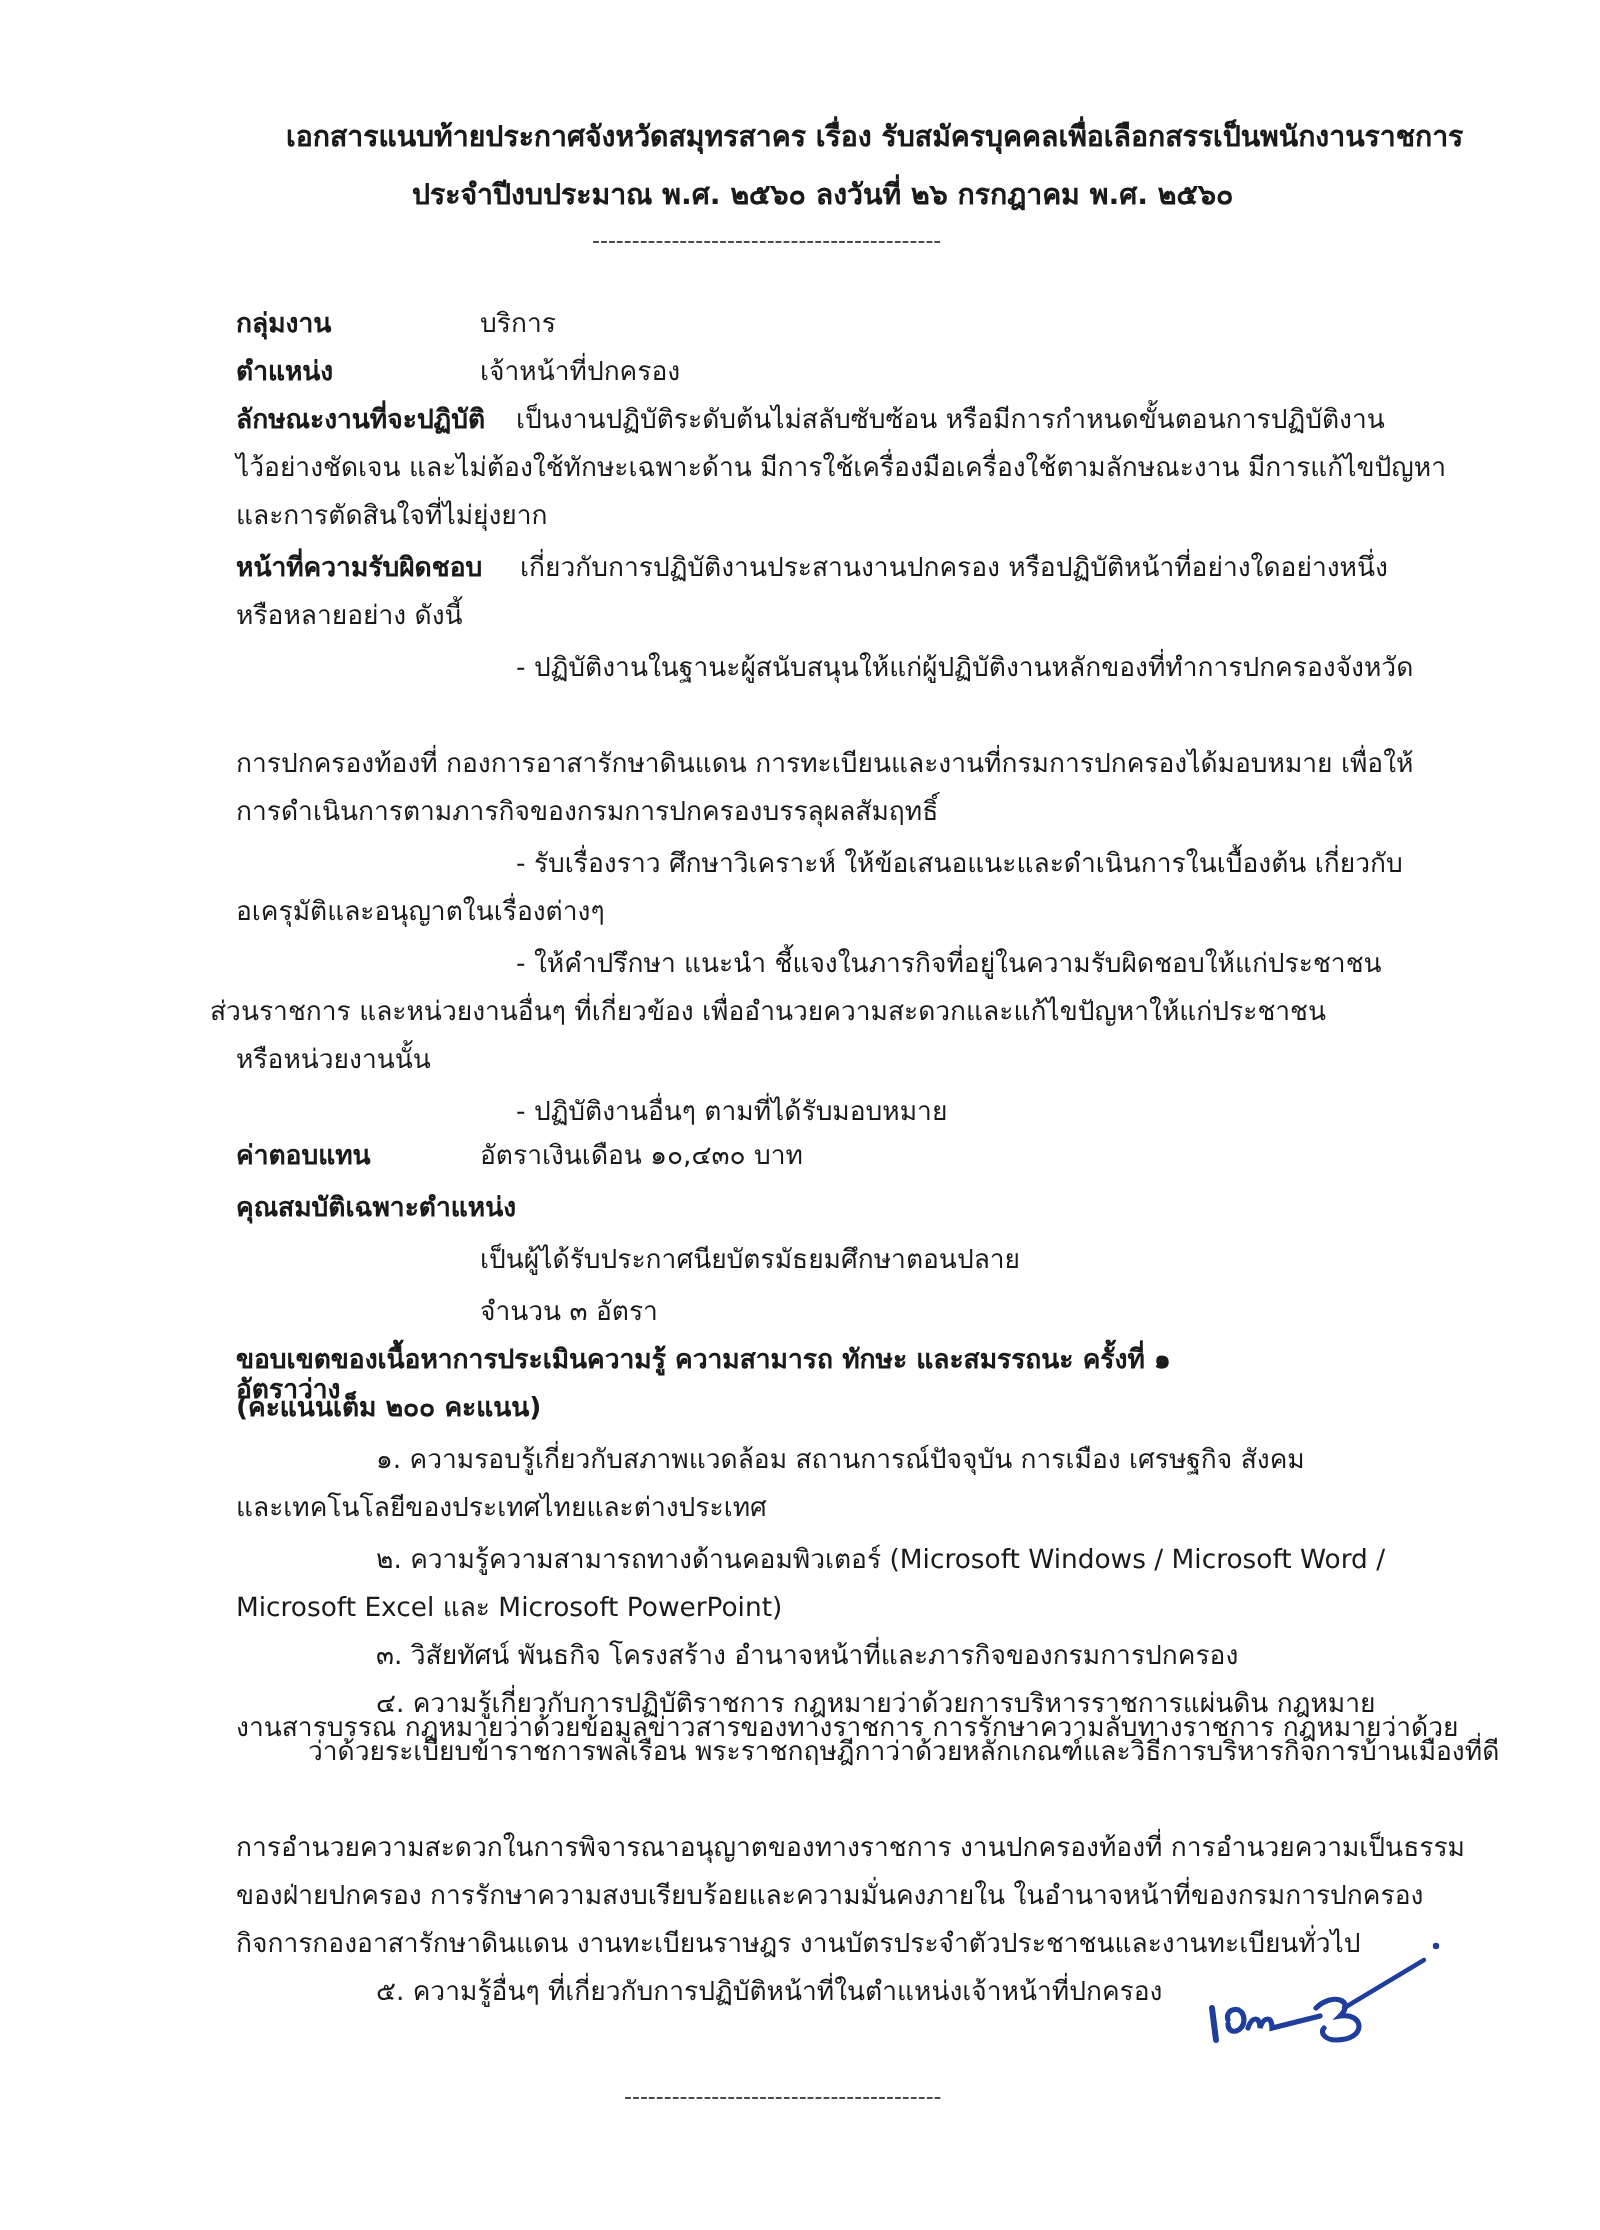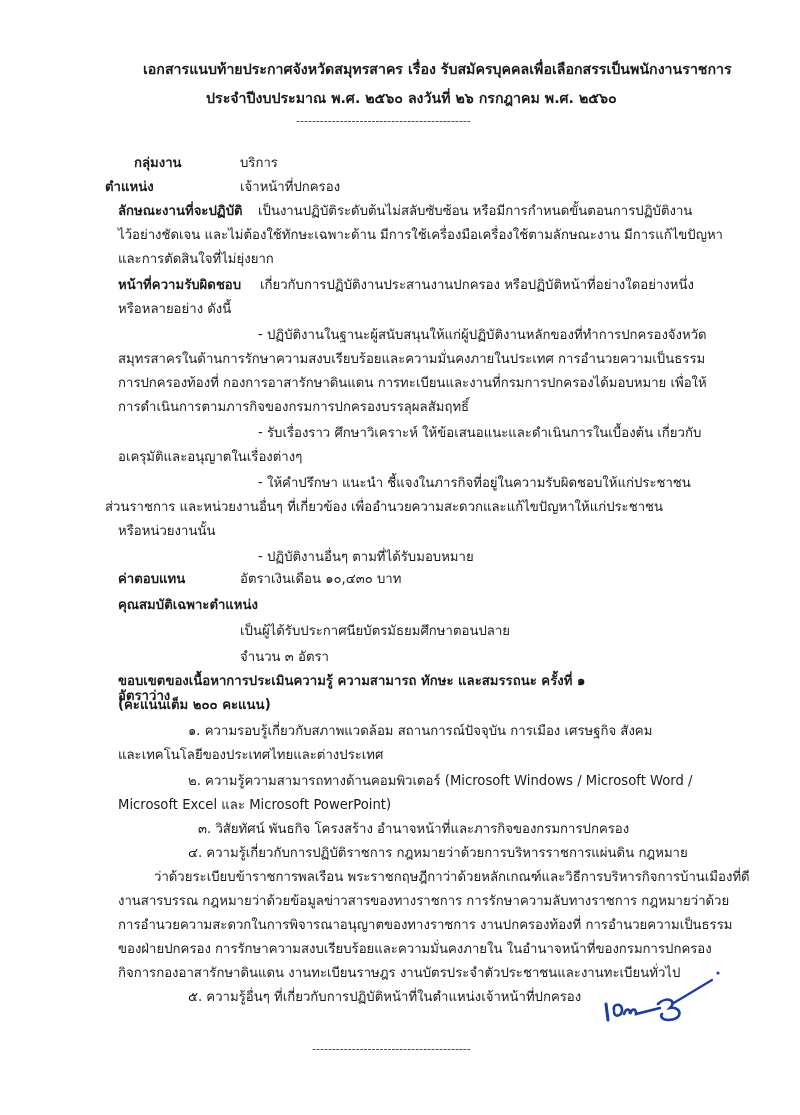--- a/index.html
+++ b/index.html
@@ -14,37 +14,36 @@
   </style>
 </head>
 <body>
 
 <div class="page">
 
   <div class="ln title" style="left:143px; top:60px;">เอกสารแนบท้ายประกาศจังหวัดสมุทรสาคร เรื่อง รับสมัครบุคคลเพื่อเลือกสรรเป็นพนักงานราชการ</div>
   <div class="ln title" style="left:206px; top:89px;">ประจำปีงบประมาณ พ.ศ. ๒๕๖๐ ลงวันที่ ๒๖ กรกฎาคม พ.ศ. ๒๕๖๐</div>
   <div class="ln dash" style="left:296px; top:112px;">--------------------------------------------</div>
 
-  <div class="ln b" style="left:118px; top:154px;margin-left:16px;">กลุ่มงาน</div>
+  <div class="ln b" style="left:118px; top:154px;">กลุ่มงาน</div>
   <div class="ln" style="left:240px; top:154px;">บริการ</div>
 
-  <div class="ln b" style="left:105px; top:178px;">ตำแหน่ง</div>
+  <div class="ln b" style="left:118px; top:178px;">ตำแหน่ง</div>
   <div class="ln" style="left:240px; top:178px;">เจ้าหน้าที่ปกครอง</div>
 
   <div class="ln b" style="left:118px; top:202px;">ลักษณะงานที่จะปฏิบัติ</div>
   <div class="ln" style="left:118px; top:226px;">ไว้อย่างชัดเจน และไม่ต้องใช้ทักษะเฉพาะด้าน มีการใช้เครื่องมือเครื่องใช้ตามลักษณะงาน มีการแก้ไขปัญหา</div>
   <div class="ln" style="left:258px; top:202px;">เป็นงานปฏิบัติระดับต้นไม่สลับซับซ้อน หรือมีการกำหนดขั้นตอนการปฏิบัติงาน</div>
   <div class="ln" style="left:118px; top:250px;">และการตัดสินใจที่ไม่ยุ่งยาก</div>
 
   <div class="ln b" style="left:118px; top:276px;">หน้าที่ความรับผิดชอบ</div>
   <div class="ln" style="left:260px; top:276px;">เกี่ยวกับการปฏิบัติงานประสานงานปกครอง หรือปฏิบัติหน้าที่อย่างใดอย่างหนึ่ง</div>
   <div class="ln" style="left:118px; top:300px;">หรือหลายอย่าง ดังนี้</div>
 
   <div class="ln" style="left:258px; top:326px;">- ปฏิบัติงานในฐานะผู้สนับสนุนให้แก่ผู้ปฏิบัติงานหลักของที่ทำการปกครองจังหวัด</div>
-  <div class="ln" style="left:118px; top:350px;">สมุทรสาครในด้านการรักษาความสงบเรียบร้อยและความมั่นคงภายในประเทศ การอำนวยความเป็นธรรม</div>
   <div class="ln" style="left:118px; top:374px;">การปกครองท้องที่ กองการอาสารักษาดินแดน การทะเบียนและงานที่กรมการปกครองได้มอบหมาย เพื่อให้</div>
   <div class="ln" style="left:118px; top:398px;">การดำเนินการตามภารกิจของกรมการปกครองบรรลุผลสัมฤทธิ์</div>
 
   <div class="ln" style="left:258px; top:424px;">- รับเรื่องราว ศึกษาวิเคราะห์ ให้ข้อเสนอแนะและดำเนินการในเบื้องต้น เกี่ยวกับ</div>
   <div class="ln" style="left:118px; top:448px;">อเครุมัติและอนุญาตในเรื่องต่างๆ</div>
 
   <div class="ln" style="left:258px; top:474px;">- ให้คำปรึกษา แนะนำ ชี้แจงในภารกิจที่อยู่ในความรับผิดชอบให้แก่ประชาชน</div>
   <div class="ln" style="left:105px; top:498px;text-align:right;">ส่วนราชการ และหน่วยงานอื่นๆ ที่เกี่ยวข้อง เพื่ออำนวยความสะดวกและแก้ไขปัญหาให้แก่ประชาชน</div>
   <div class="ln" style="left:118px; top:522px;">หรือหน่วยงานนั้น</div>
 
@@ -61,25 +60,25 @@
 
   <div class="ln b" style="left:118px; top:672px;">ขอบเขตของเนื้อหาการประเมินความรู้ ความสามารถ ทักษะ และสมรรถนะ ครั้งที่ ๑</div>
   <div class="ln b" style="left:118px; top:696px;">(คะแนนเต็ม ๒๐๐ คะแนน)</div>
 
   <div class="ln" style="left:188px; top:722px;">๑. ความรอบรู้เกี่ยวกับสภาพแวดล้อม สถานการณ์ปัจจุบัน การเมือง เศรษฐกิจ สังคม</div>
   <div class="ln" style="left:118px; top:746px;">และเทคโนโลยีของประเทศไทยและต่างประเทศ</div>
 
   <div class="ln" style="left:188px; top:772px;">๒. ความรู้ความสามารถทางด้านคอมพิวเตอร์ (Microsoft Windows / Microsoft Word /</div>
   <div class="ln" style="left:118px; top:796px;">Microsoft Excel และ Microsoft PowerPoint)</div>
 
-  <div class="ln" style="left:188px; top:820px;margin-left:10px;">๓. วิสัยทัศน์ พันธกิจ โครงสร้าง อำนาจหน้าที่และภารกิจของกรมการปกครอง</div>
+  <div class="ln" style="left:188px; top:820px;">๓. วิสัยทัศน์ พันธกิจ โครงสร้าง อำนาจหน้าที่และภารกิจของกรมการปกครอง</div>
 
   <div class="ln" style="left:188px; top:844px;text-align:right;">๔. ความรู้เกี่ยวกับการปฏิบัติราชการ กฎหมายว่าด้วยการบริหารราชการแผ่นดิน กฎหมาย</div>
   <div class="ln" style="left:118px; top:868px;margin-left:36px;">ว่าด้วยระเบียบข้าราชการพลเรือน พระราชกฤษฎีกาว่าด้วยหลักเกณฑ์และวิธีการบริหารกิจการบ้านเมืองที่ดี</div>
-  <div class="ln" style="left:118px; top:892px;">งานสารบรรณ กฎหมายว่าด้วยข้อมูลข่าวสารของทางราชการ การรักษาความลับทางราชการ กฎหมายว่าด้วย</div>
+  <div class="ln" style="left:118px; top:856px;">งานสารบรรณ กฎหมายว่าด้วยข้อมูลข่าวสารของทางราชการ การรักษาความลับทางราชการ กฎหมายว่าด้วย</div>
   <div class="ln" style="left:118px; top:916px;">การอำนวยความสะดวกในการพิจารณาอนุญาตของทางราชการ งานปกครองท้องที่ การอำนวยความเป็นธรรม</div>
   <div class="ln" style="left:118px; top:940px;">ของฝ่ายปกครอง การรักษาความสงบเรียบร้อยและความมั่นคงภายใน ในอำนาจหน้าที่ของกรมการปกครอง</div>
   <div class="ln" style="left:118px; top:964px;">กิจการกองอาสารักษาดินแดน งานทะเบียนราษฎร งานบัตรประจำตัวประชาชนและงานทะเบียนทั่วไป</div>
 
   <div class="ln" style="left:188px; top:988px;">๕. ความรู้อื่นๆ ที่เกี่ยวกับการปฏิบัติหน้าที่ในตำแหน่งเจ้าหน้าที่ปกครอง</div>
 
   <div class="sig">
     <svg width="120" height="70" viewBox="0 0 120 70">
       <path d="M6 46 L8 62" stroke="#1f3d9a" stroke-width="3" fill="none" stroke-linecap="round"></path>
       <path d="M14 52 C12 46, 22 44, 22 52 C22 58, 14 60, 14 54" stroke="#1f3d9a" stroke-width="2.6" fill="none" stroke-linecap="round"></path>

